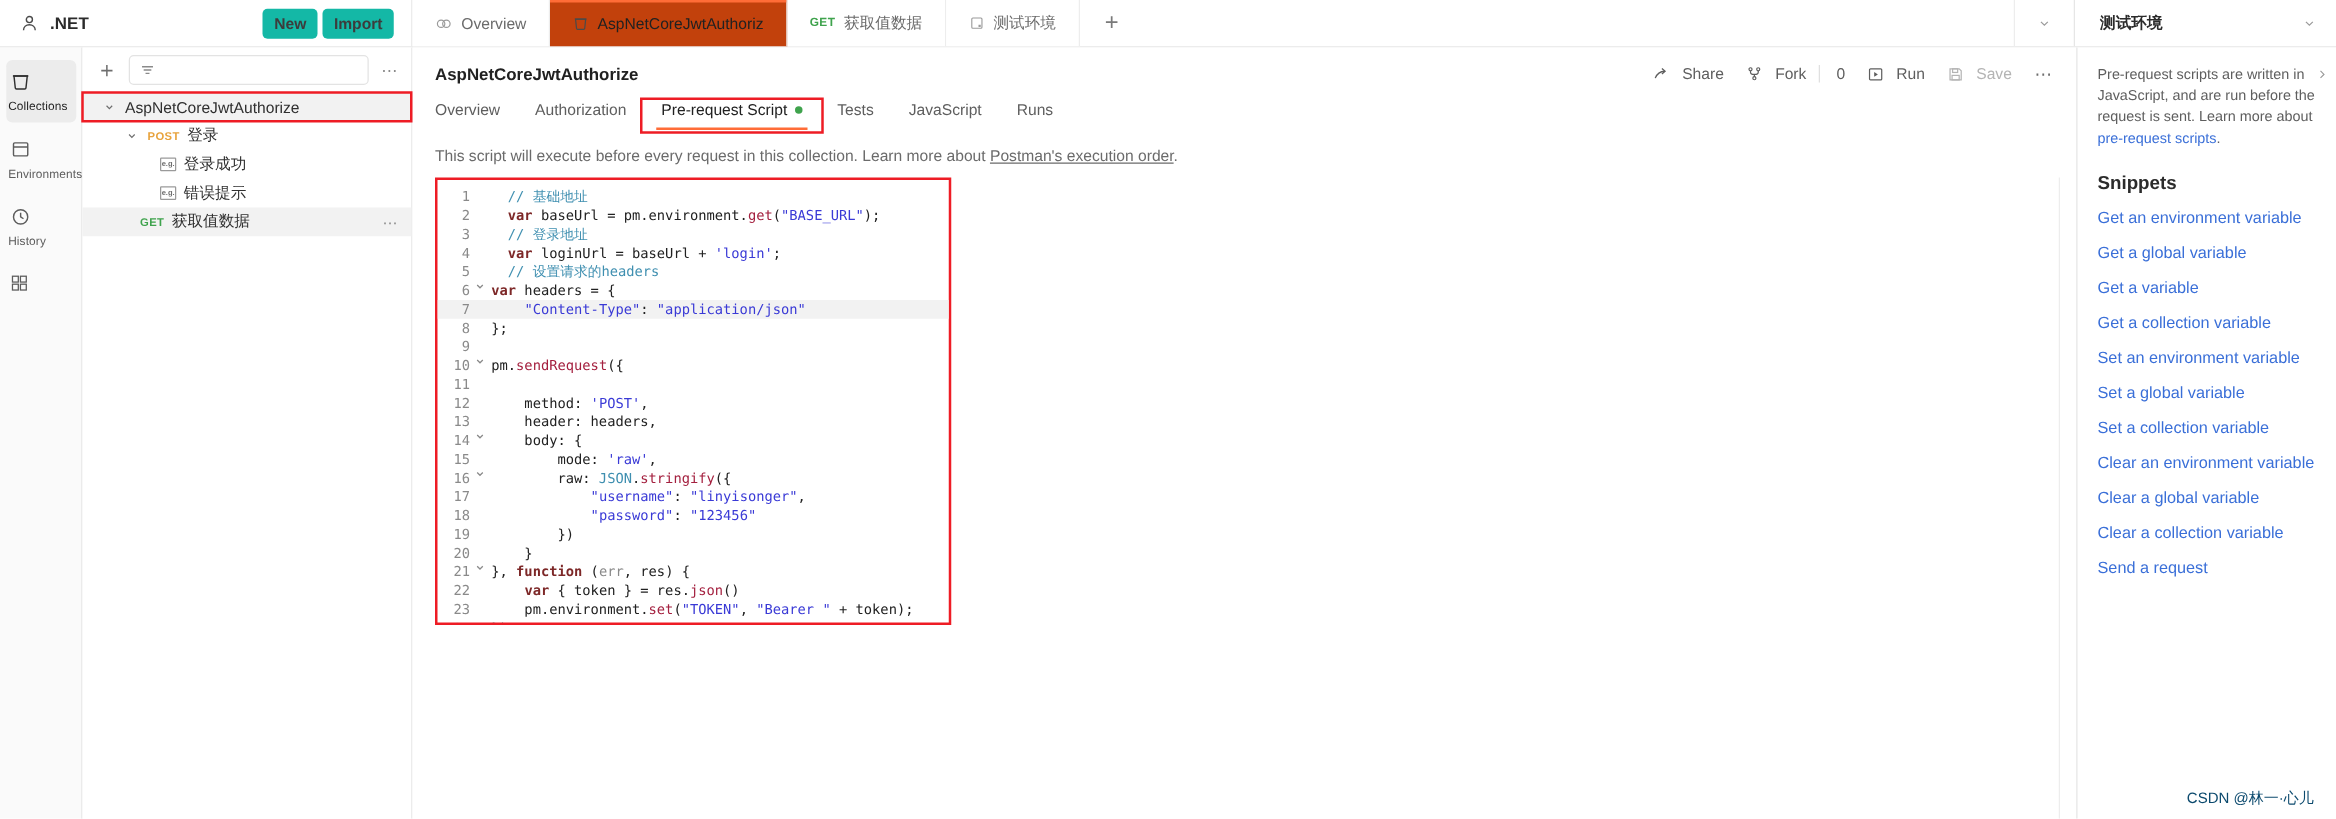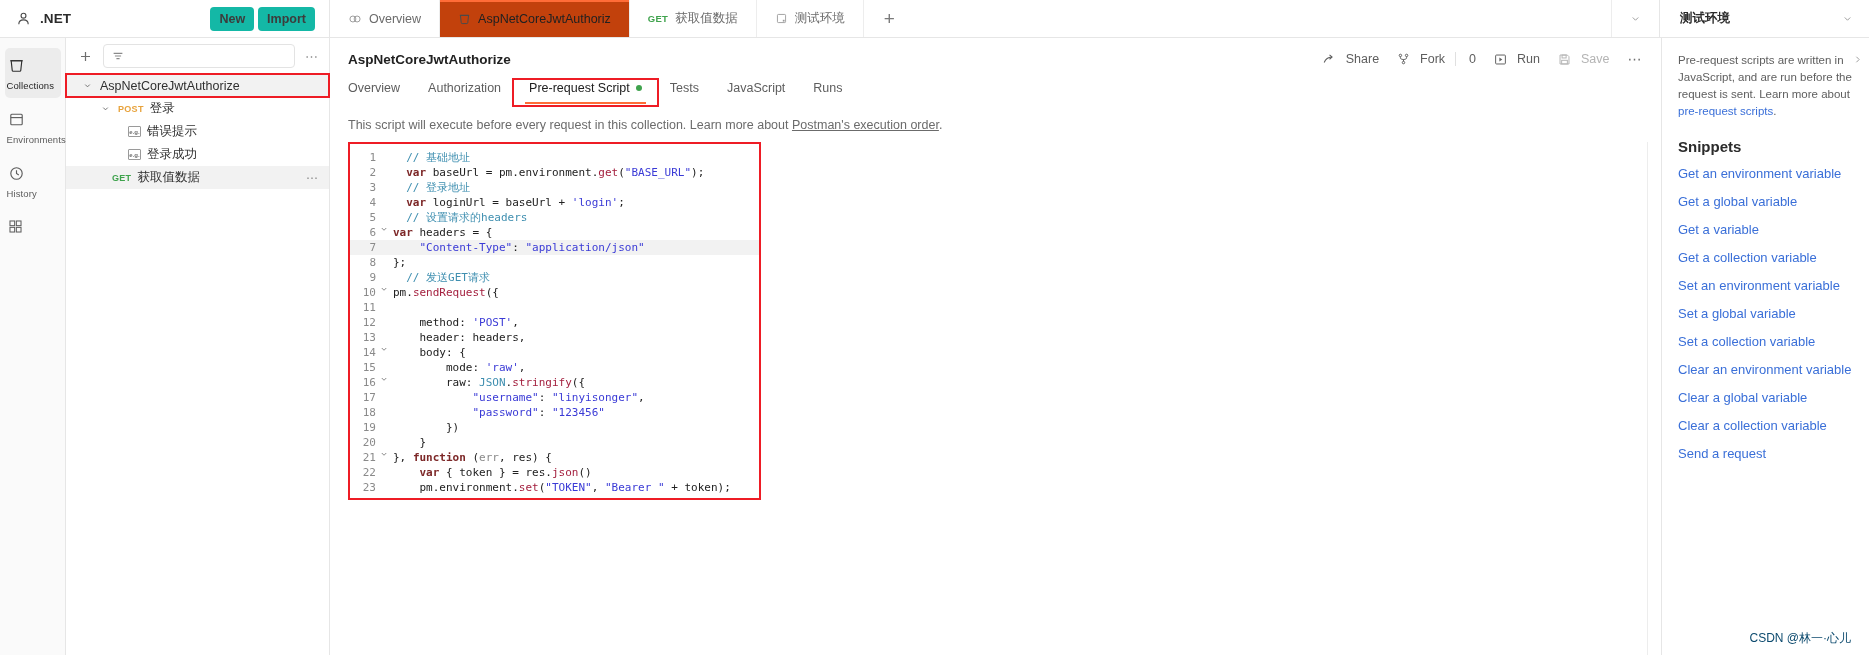--- a/index.html
+++ b/index.html
@@ -305,26 +305,26 @@
             <svg width="9" height="9" viewBox="0 0 16 16" fill="none" stroke="#6e6e6e" stroke-width="1.7">
                 <path d="M4 6.4L8 10.4 12 6.4"></path>
               </svg>
           </span>
           <span class="method m-post" style="margin-left:6px;">POST</span>
           <span>登录</span>
         </div>
 
         <div class="row" style="padding-left:62px;">
           <span class="ex-ic">e.g.</span>
-          <span>错误提示</span>
+          <span>登录成功</span>
         </div>
 
         <div class="row" style="padding-left:62px;">
           <span class="ex-ic">e.g.</span>
-          <span>登录成功</span>
+          <span>错误提示</span>
         </div>
 
         <div class="row sel" style="padding-left:46px;">
           <span class="method m-get">GET</span>
           <span>获取值数据</span>
           <span class="dots">⋯</span>
         </div>
       </div>
     </div>
 
@@ -410,21 +410,21 @@
                 <div class="cl"><span class="ln">1</span><span class="fold"></span><span class="ctext"><span>  </span><span class="cm">// 基础地址</span></span></div>
                 <div class="cl"><span class="ln">2</span><span class="fold"></span><span class="ctext"><span>  </span><span class="kw">var</span><span> baseUrl = pm.environment.</span><span class="fn">get</span><span>(</span><span class="str">"BASE_URL"</span><span>);</span></span></div>
                 <div class="cl"><span class="ln">3</span><span class="fold"></span><span class="ctext"><span>  </span><span class="cm">// 登录地址</span></span></div>
                 <div class="cl"><span class="ln">4</span><span class="fold"></span><span class="ctext"><span>  </span><span class="kw">var</span><span> loginUrl = baseUrl + </span><span class="str">'login'</span><span>;</span></span></div>
                 <div class="cl"><span class="ln">5</span><span class="fold"></span><span class="ctext"><span>  </span><span class="cm">// 设置请求的headers</span></span></div>
                 <div class="cl"><span class="ln">6</span><span class="fold"><svg width="8" height="8" viewBox="0 0 16 16" fill="none" stroke="#8a8a8a" stroke-width="2">
                       <path d="M3.5 6L8 10.5 12.5 6"></path>
                     </svg></span><span class="ctext"><span class="kw">var</span><span> headers = {</span></span></div>
                 <div class="cl hl"><span class="ln">7</span><span class="fold"></span><span class="ctext"><span>    </span><span class="str">"Content-Type"</span><span>: </span><span class="str">"application/json"</span></span></div>
                 <div class="cl"><span class="ln">8</span><span class="fold"></span><span class="ctext"><span>};</span></span></div>
-                <div class="cl"><span class="ln">9</span><span class="fold"></span><span class="ctext"><span>  </span><span class="cm">// 发送GET请求</span></span></div>
+                <div class="cl"><span class="ln">9</span><span class="fold"></span></div>
                 <div class="cl"><span class="ln">10</span><span class="fold"><svg width="8" height="8" viewBox="0 0 16 16" fill="none" stroke="#8a8a8a" stroke-width="2">
                       <path d="M3.5 6L8 10.5 12.5 6"></path>
                     </svg></span><span class="ctext"><span>pm.</span><span class="fn">sendRequest</span><span>({</span></span></div>
                 <div class="cl"><span class="ln">11</span><span class="fold"></span></div>
                 <div class="cl"><span class="ln">12</span><span class="fold"></span><span class="ctext"><span>    method: </span><span class="str">'POST'</span><span>,</span></span></div>
                 <div class="cl"><span class="ln">13</span><span class="fold"></span><span class="ctext"><span>    header: headers,</span></span></div>
                 <div class="cl"><span class="ln">14</span><span class="fold"><svg width="8" height="8" viewBox="0 0 16 16" fill="none" stroke="#8a8a8a" stroke-width="2">
                       <path d="M3.5 6L8 10.5 12.5 6"></path>
                     </svg></span><span class="ctext"><span>    body: {</span></span></div>
                 <div class="cl"><span class="ln">15</span><span class="fold"></span><span class="ctext"><span>        mode: </span><span class="str">'raw'</span><span>,</span></span></div>

